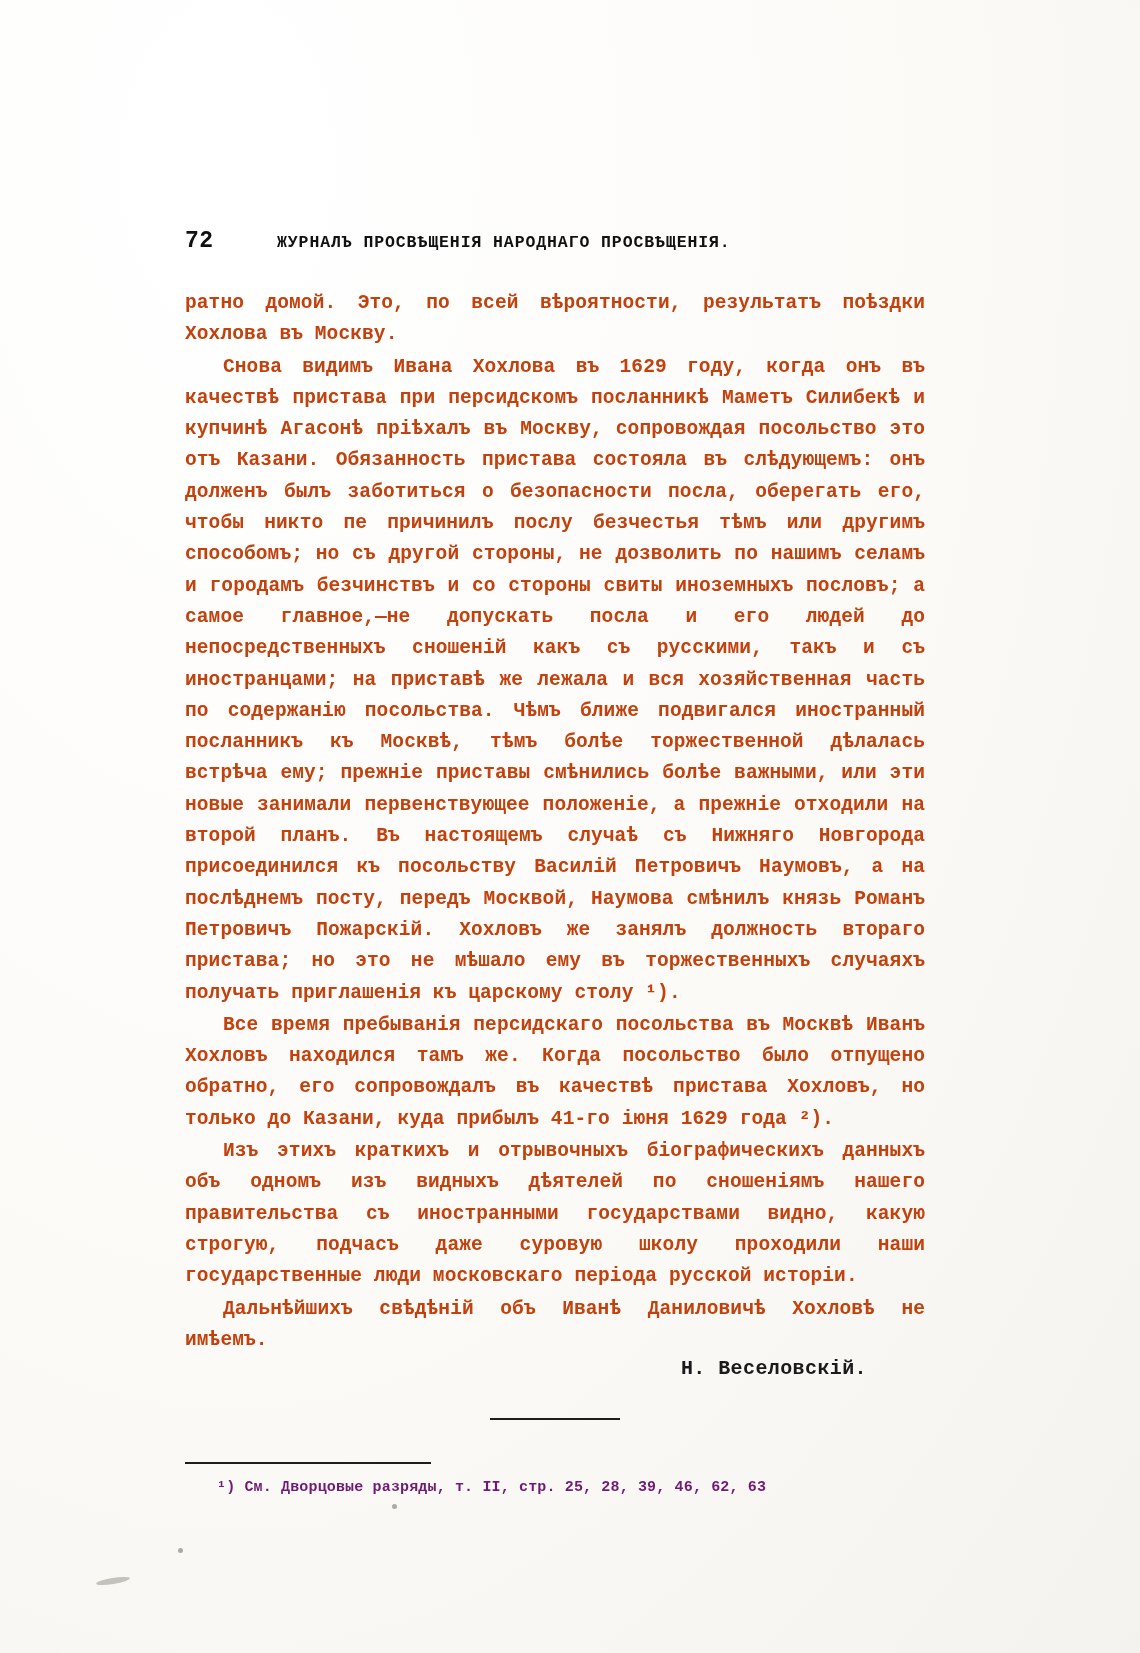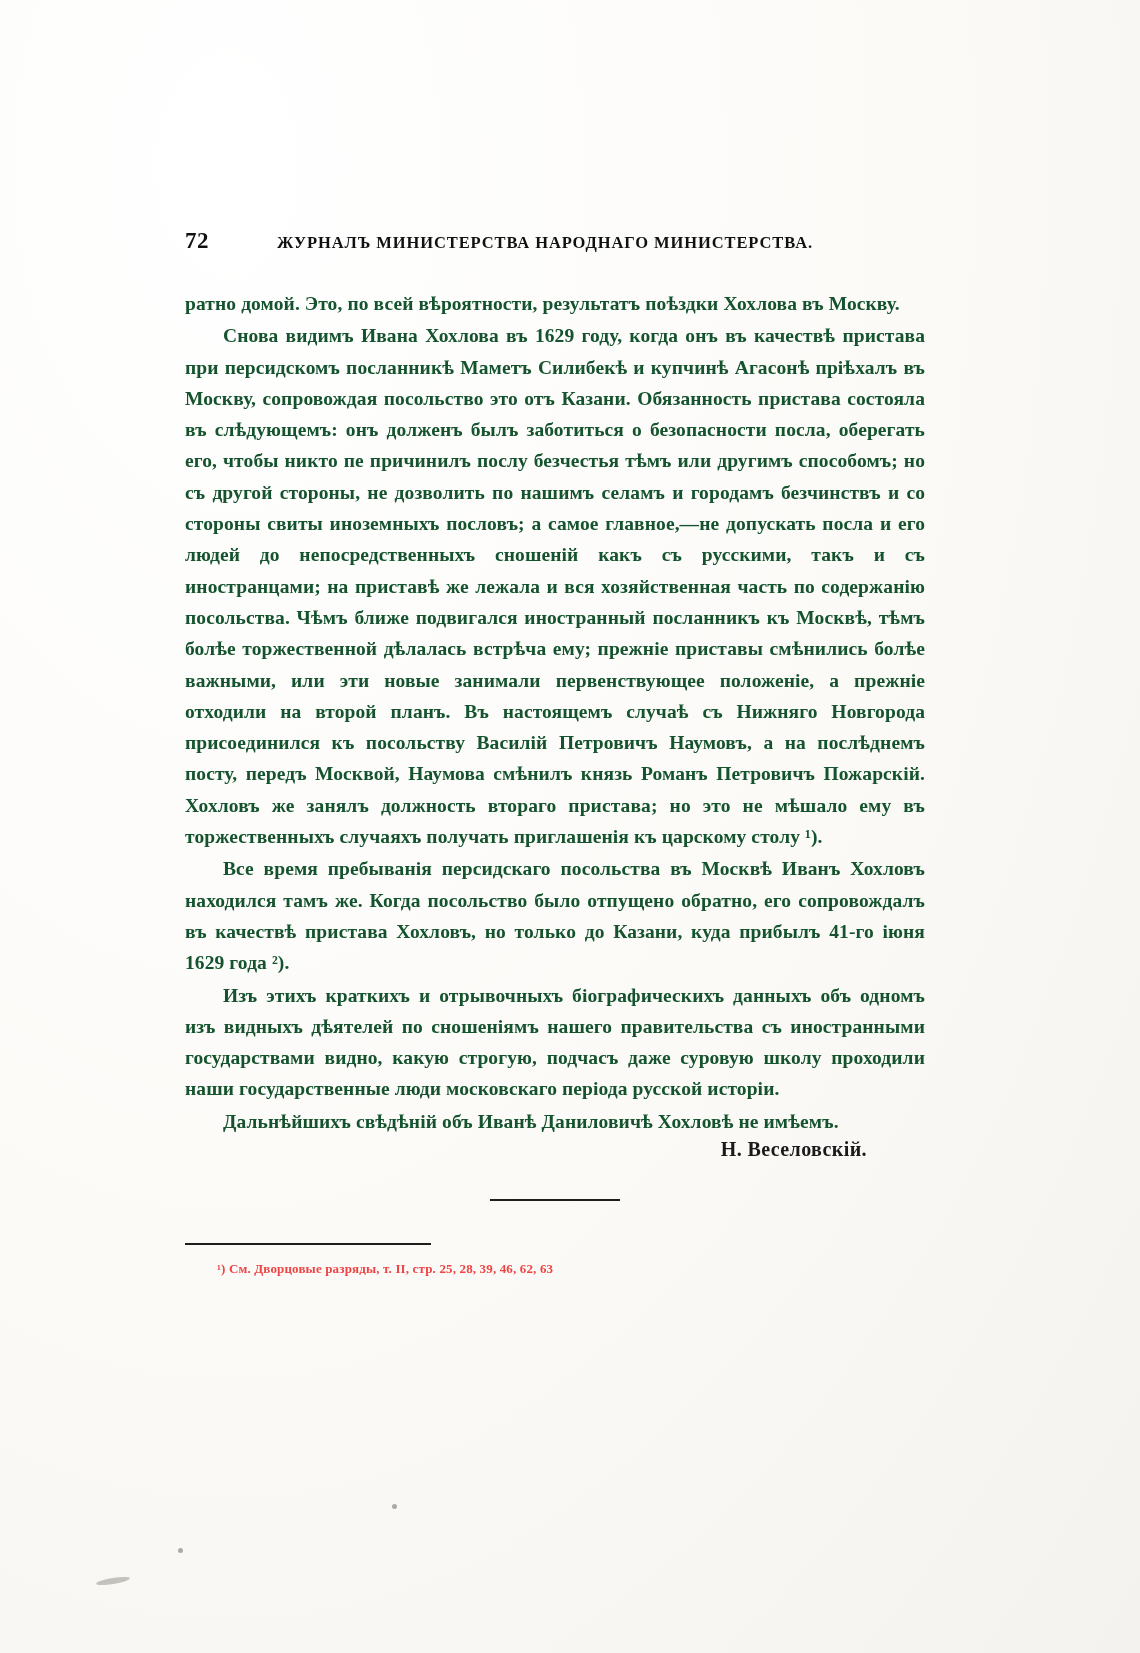--- a/index.html
+++ b/index.html
@@ -6,21 +6,21 @@
     margin: 0;
     padding: 0;
     background: #ffffff;
   }
   .page {
     position: relative;
     width: 1140px;
     height: 1653px;
     background: #fdfdfb;
     overflow: hidden;
-    font-family: Liberation Serif, serif;
+    font-family: Liberation Mono, monospace;
     color: #1a1a1a;
   }
   .sheet {
     position: absolute;
     left: 0;
     top: 0;
     width: 1140px;
     height: 1653px;
     background:
       radial-gradient(ellipse at 20% 10%, #ffffff 0%, #fbfaf7 55%, #f4f2ee 100%);
@@ -51,21 +51,21 @@
     color: #111;
     white-space: nowrap;
   }
   p.body-par {
     margin: 0 0 1px 0;
     font-size: 19.5px;
     line-height: 31.3px;
     text-align: justify;
     text-justify: inter-word;
     letter-spacing: 0.1px;
-    color: #14532d;
+    color: #c2410c;
     font-weight: 600;
   }
   p.body-par.indent {
     text-indent: 38px;
   }
   .signature {
     text-align: right;
     padding-right: 58px;
     font-size: 20px;
     font-weight: bold;
@@ -77,25 +77,25 @@
     background: #1d1d1d;
     margin: 38px auto 0 auto;
   }
   .foot-rule {
     width: 246px;
     height: 2px;
     background: #1d1d1d;
     margin: 42px 0 12px 0;
   }
   .footnotes {
-    font-size: 13px;
+    font-size: 15px;
     line-height: 23.5px;
     letter-spacing: 0.15px;
     font-weight: 600;
-    color: #ef4444;
+    color: #701a75;
   }
   .footnotes p {
     margin: 0 0 2px 0;
     text-align: justify;
   }
   .footnotes p.fn-indent {
     text-indent: 32px;
   }
   .speck {
     position: absolute;
@@ -120,21 +120,21 @@
   <div class="sheet"></div>
 
   <div class="speck" style="left:392px; top:1504px; width:5px; height:5px;"></div>
   <div class="speck" style="left:178px; top:1548px; width:5px; height:5px;"></div>
   <div class="smudge" style="left:96px; top:1578px;"></div>
 
   <div class="content">
 
     <div class="header-row">
       <div class="folio">72</div>
-      <div class="running-head">ЖУРНАЛЪ МИНИСТЕРСТВА НАРОДНАГО МИНИСТЕРСТВА.</div>
+      <div class="running-head">ЖУРНАЛЪ ПРОСВѢЩЕНІЯ НАРОДНАГО ПРОСВѢЩЕНІЯ.</div>
     </div>
 
     <p class="body-par">ратно домой. Это, по всей вѣроятности, результатъ поѣздки Хохлова въ Москву.</p>
     <p class="body-par indent">Снова видимъ Ивана Хохлова въ 1629 году, когда онъ въ качествѣ пристава при персидскомъ посланникѣ Маметъ Силибекѣ и купчинѣ Агасонѣ пріѣхалъ въ Москву, сопровождая посольство это отъ Казани. Обязанность пристава состояла въ слѣдующемъ: онъ долженъ былъ заботиться о безопасности посла, оберегать его, чтобы никто пе причинилъ послу безчестья тѣмъ или другимъ способомъ; но съ другой стороны, не дозволить по нашимъ селамъ и городамъ безчинствъ и со стороны свиты иноземныхъ пословъ; а самое главное,—не допускать посла и его людей до непосредственныхъ сношеній какъ съ русскими, такъ и съ иностранцами; на приставѣ же лежала и вся хозяйственная часть по содержанію посольства. Чѣмъ ближе подвигался иностранный посланникъ къ Москвѣ, тѣмъ болѣе торжественной дѣлалась встрѣча ему; прежніе приставы смѣнились болѣе важными, или эти новые занимали первенствующее положеніе, а прежніе отходили на второй планъ. Въ настоящемъ случаѣ съ Нижняго Новгорода присоединился къ посольству Василій Петровичъ Наумовъ, а на послѣднемъ посту, передъ Москвой, Наумова смѣнилъ князь Романъ Петровичъ Пожарскій. Хохловъ же занялъ должность втораго пристава; но это не мѣшало ему въ торжественныхъ случаяхъ получать приглашенія къ царскому столу ¹).</p>
     <p class="body-par indent">Все время пребыванія персидскаго посольства въ Москвѣ Иванъ Хохловъ находился тамъ же. Когда посольство было отпущено обратно, его сопровождалъ въ качествѣ пристава Хохловъ, но только до Казани, куда прибылъ 41-го іюня 1629 года ²).</p>
     <p class="body-par indent">Изъ этихъ краткихъ и отрывочныхъ біографическихъ данныхъ объ одномъ изъ видныхъ дѣятелей по сношеніямъ нашего правительства съ иностранными государствами видно, какую строгую, подчасъ даже суровую школу проходили наши государственные люди московскаго періода русской исторіи.</p>
     <p class="body-par indent">Дальнѣйшихъ свѣдѣній объ Иванѣ Даниловичѣ Хохловѣ не имѣемъ.</p>
 
     <div class="signature">Н. Веселовскій.</div>
 

